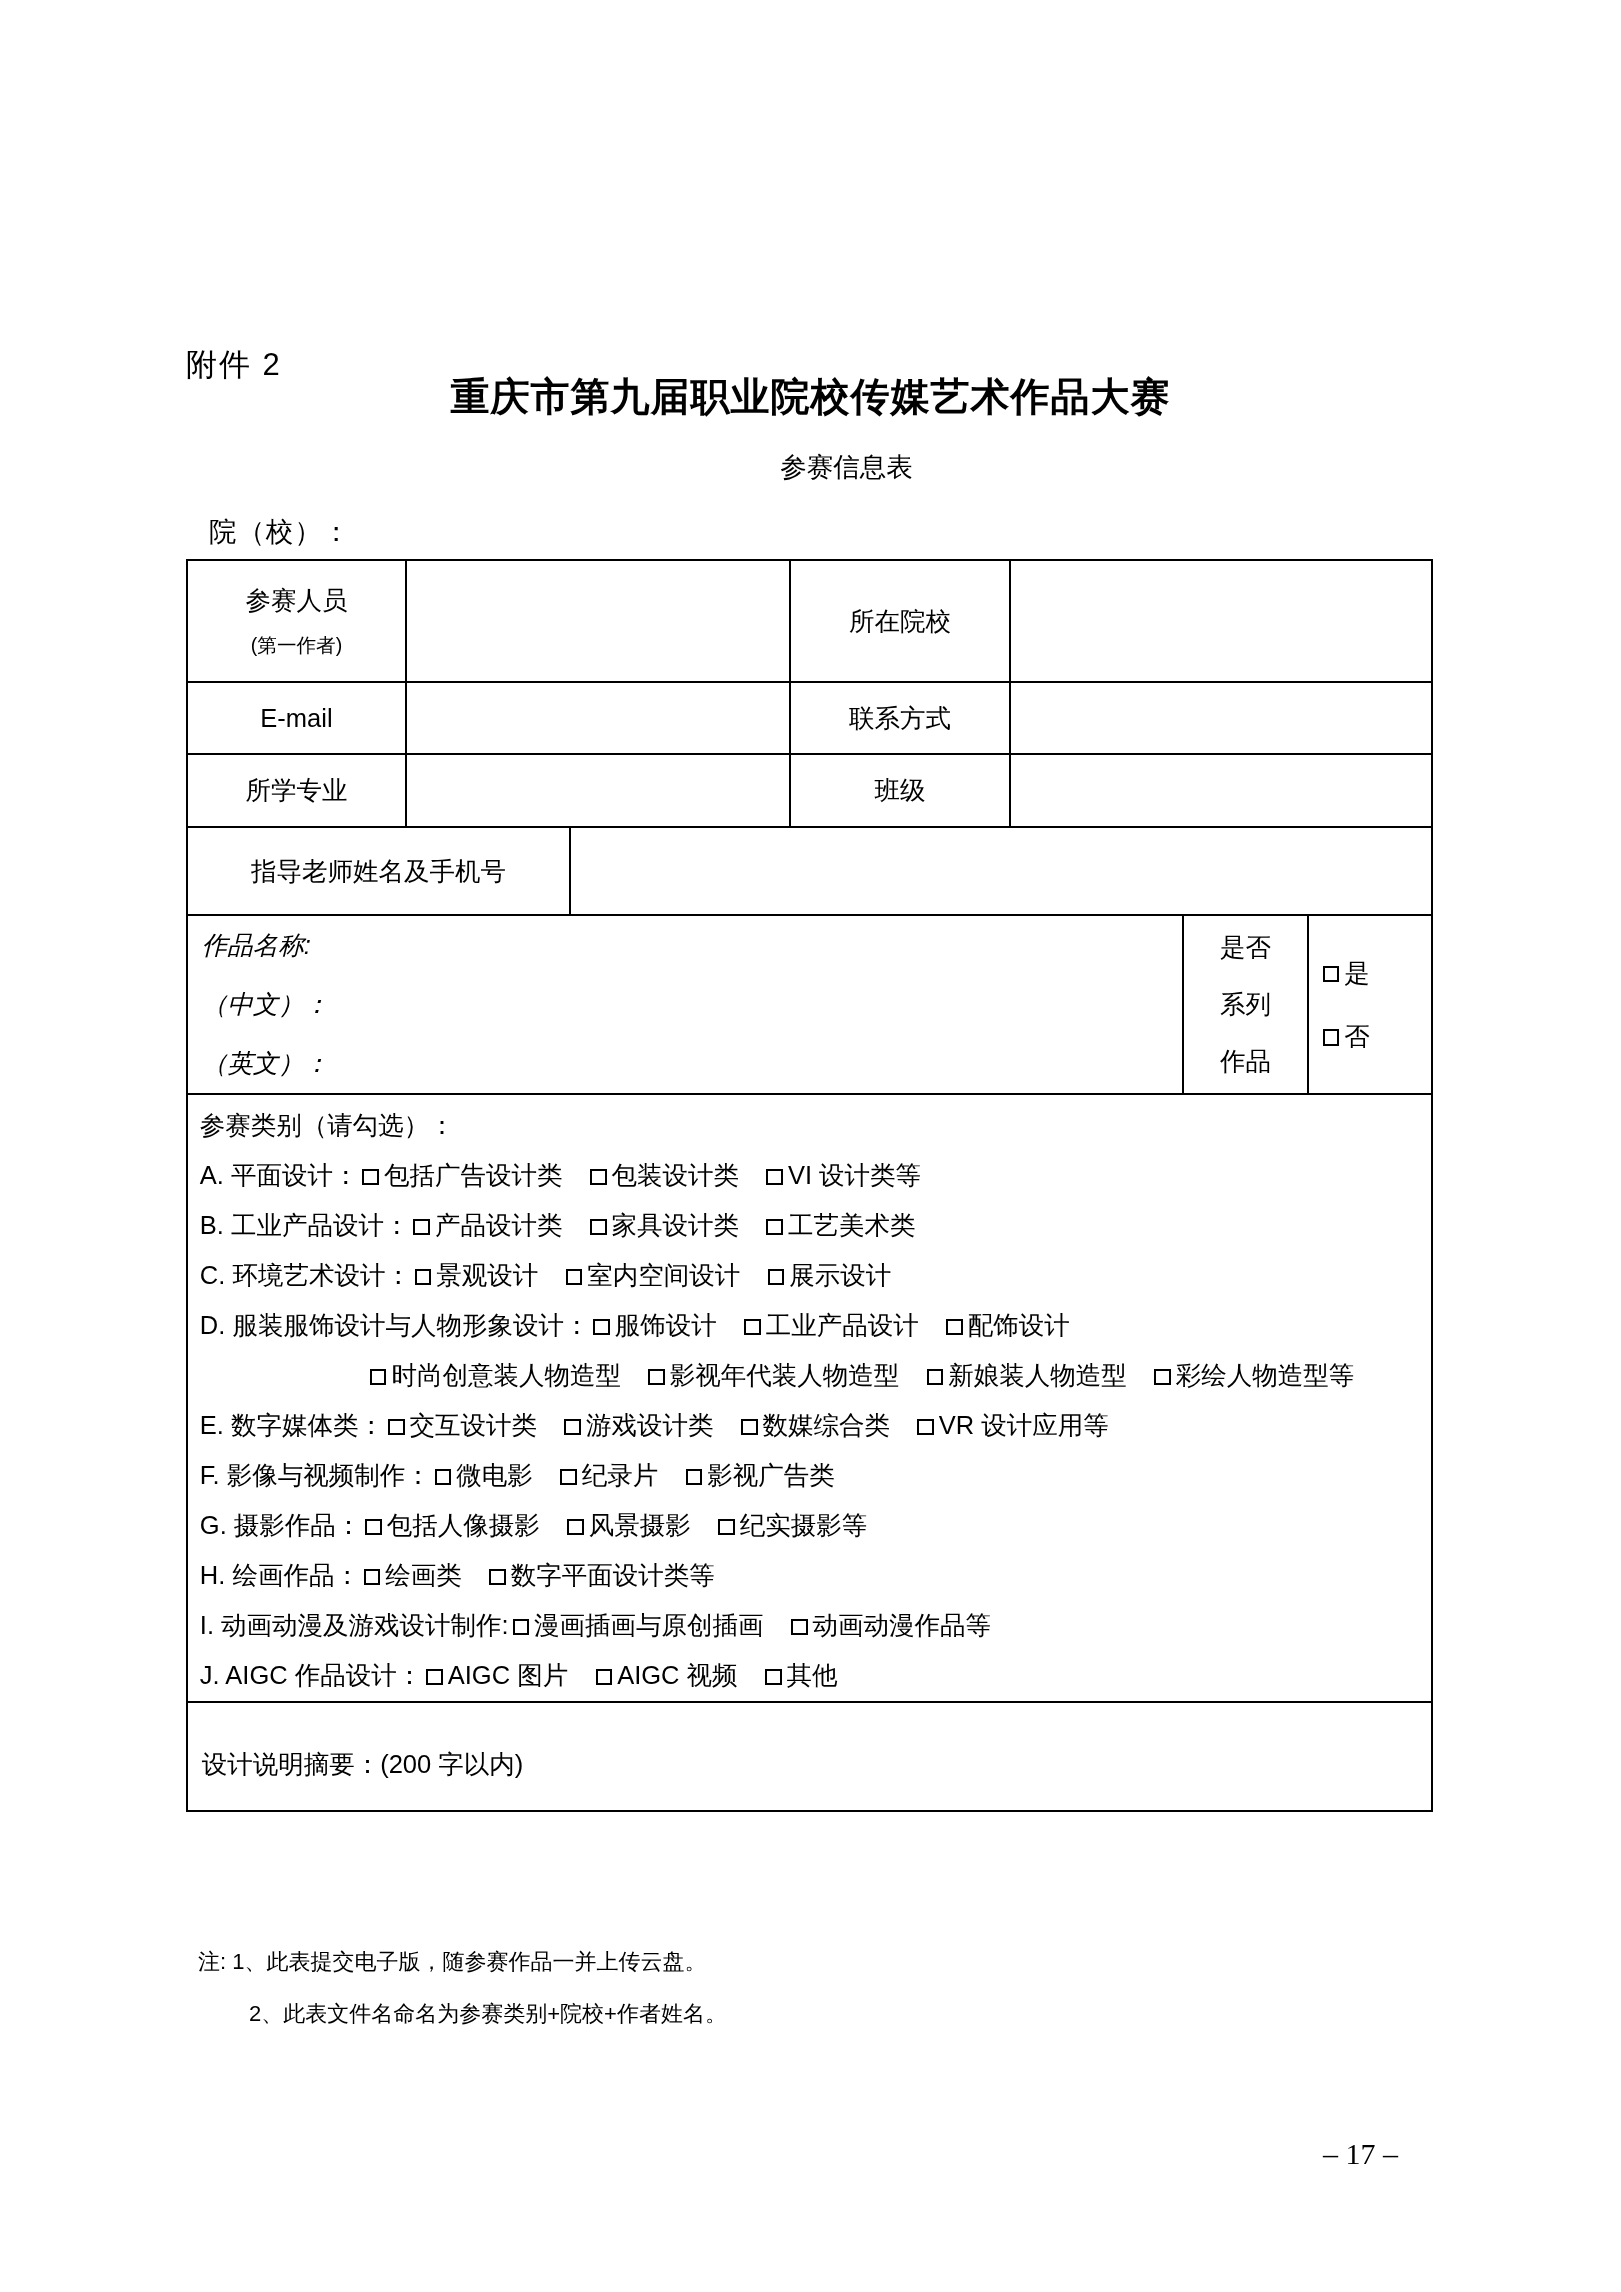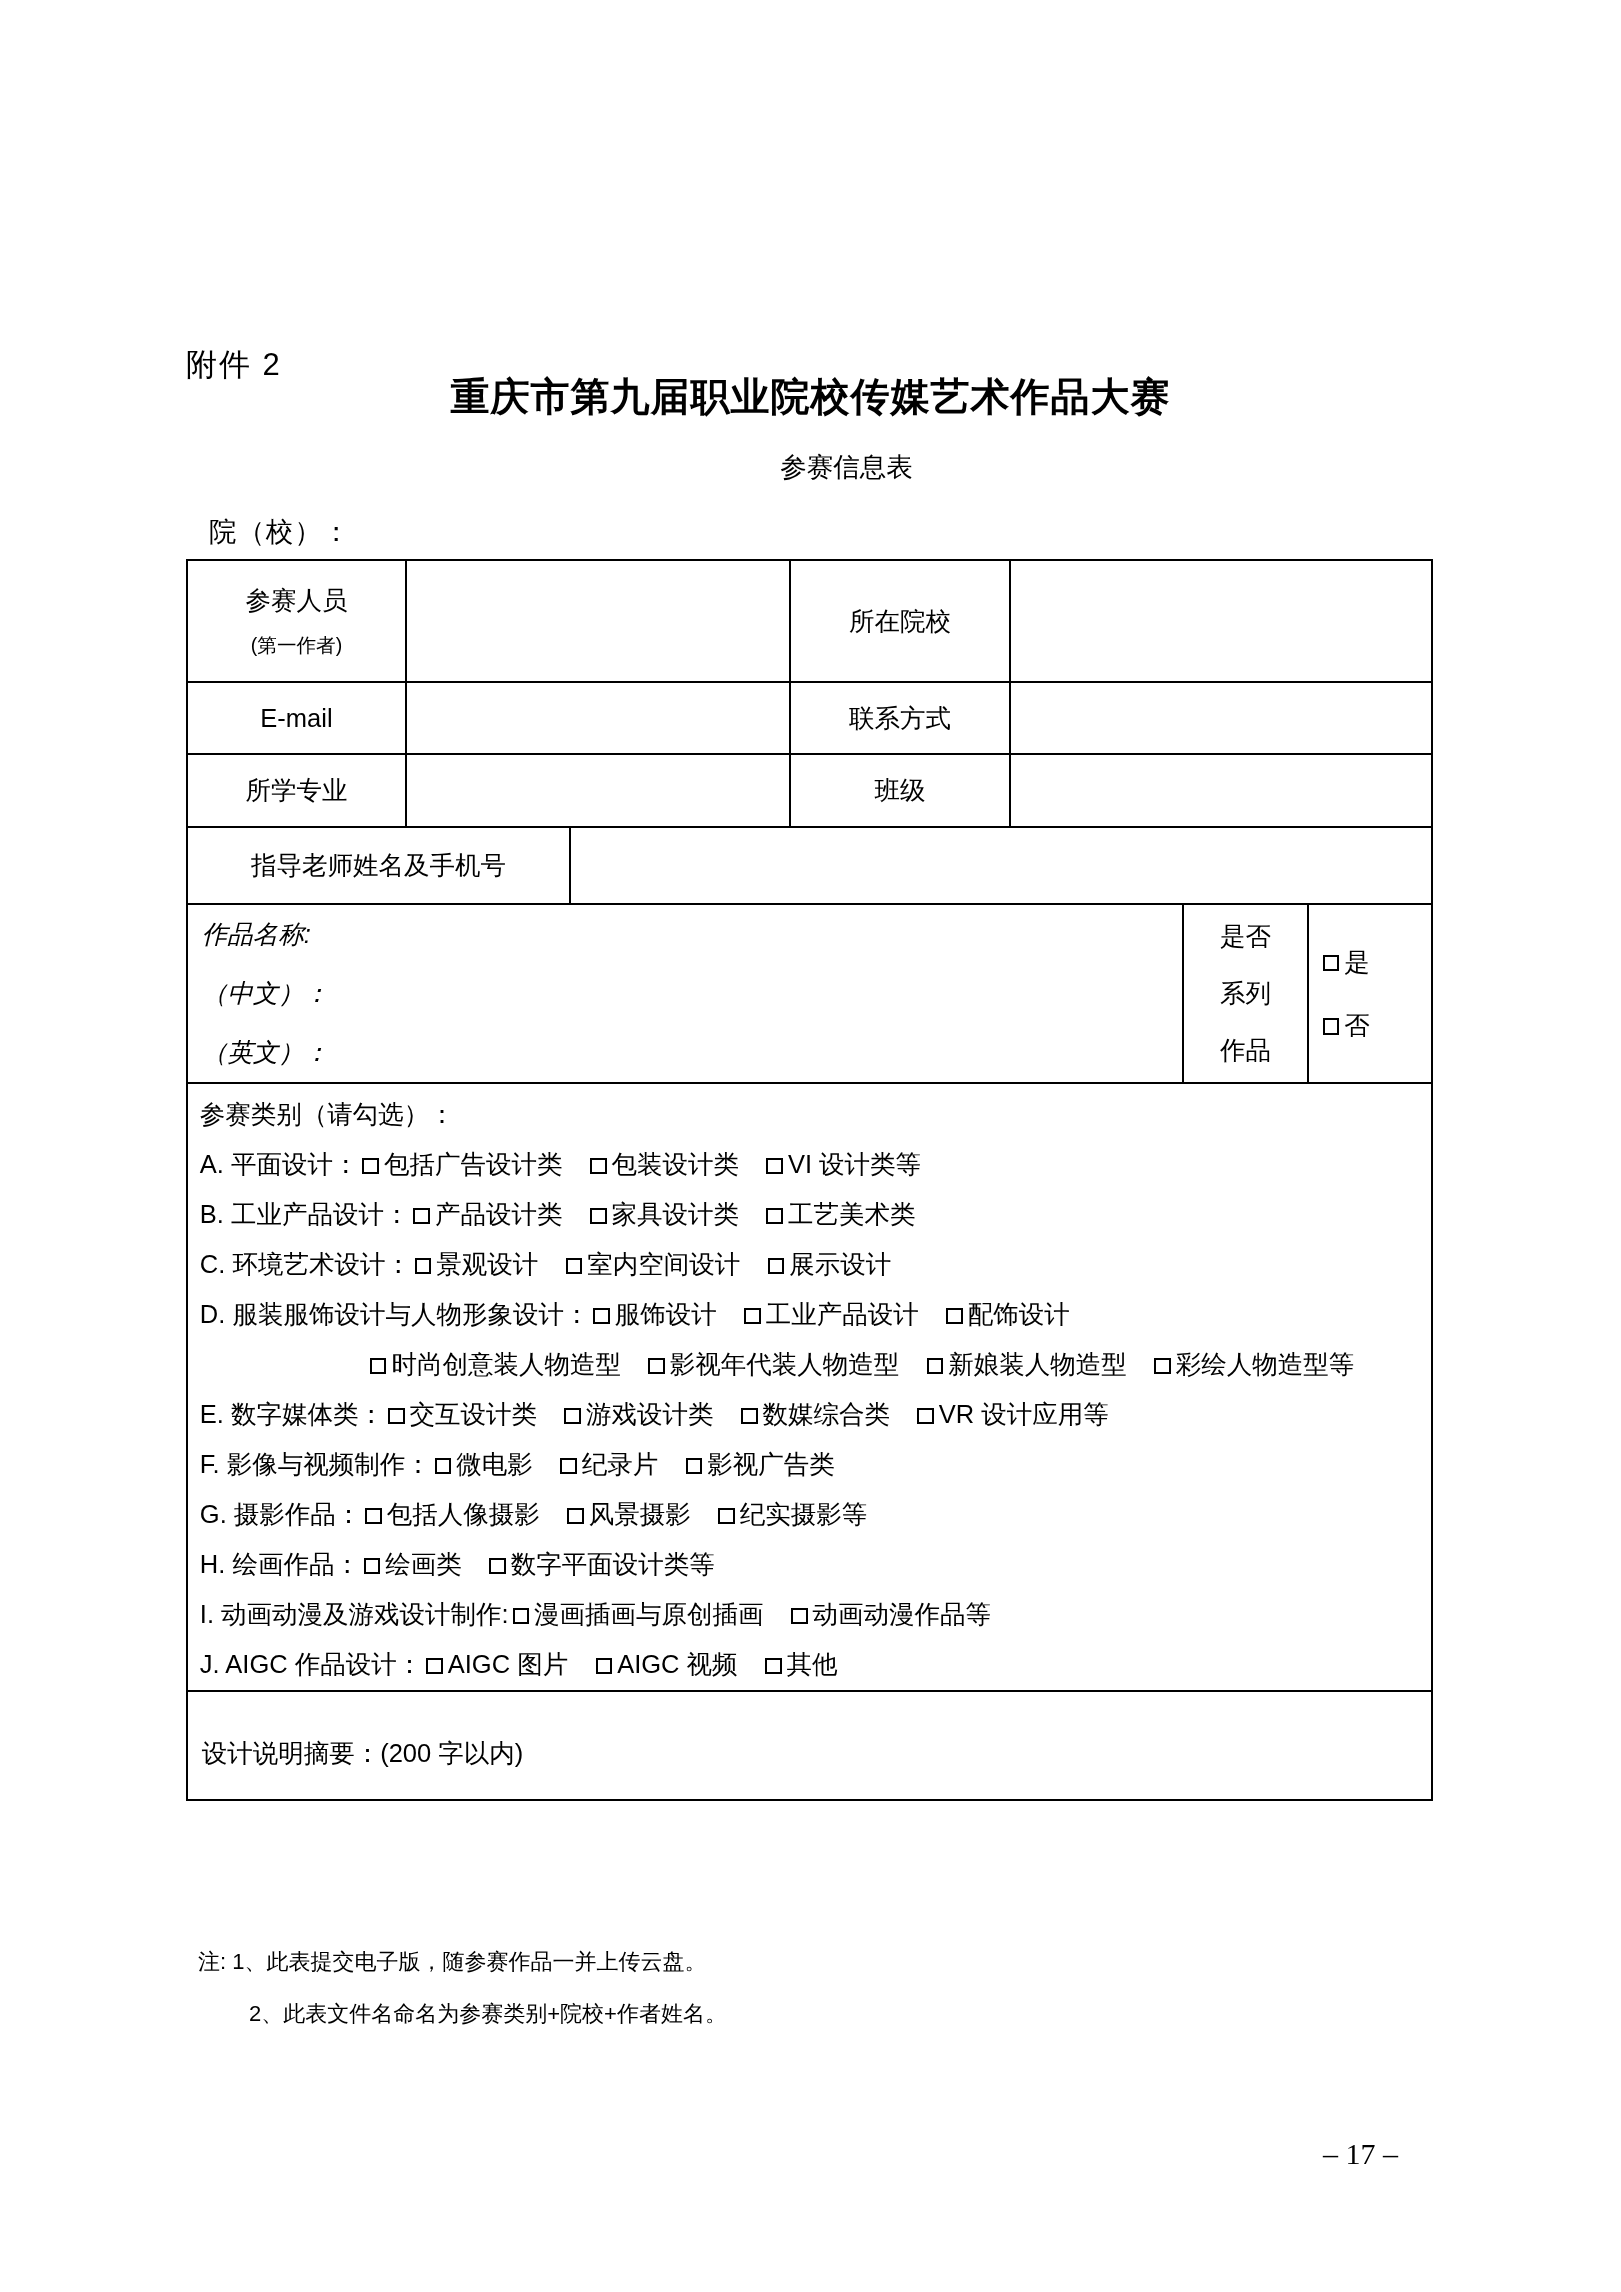--- a/index.html
+++ b/index.html
@@ -123,21 +123,21 @@
     </tr>
 
 
     <tr style="height:73px">
       <td class="lbl">所学专业</td>
       <td colspan="2"></td>
       <td class="lbl">班级</td>
       <td colspan="3"></td>
     </tr>
 
-    <tr style="height:77px">
+    <tr style="height:88px">
       <td colspan="2" class="lbl">指导老师姓名及手机号</td>
       <td colspan="5"></td>
     </tr>
 
     <tr style="height:179px">
       <td colspan="5" class="worktitle">
         <div class="wt-inner">
           <div>作品名称:</div>
           <div>（中文）：</div>
           <div>（英文）：</div>

